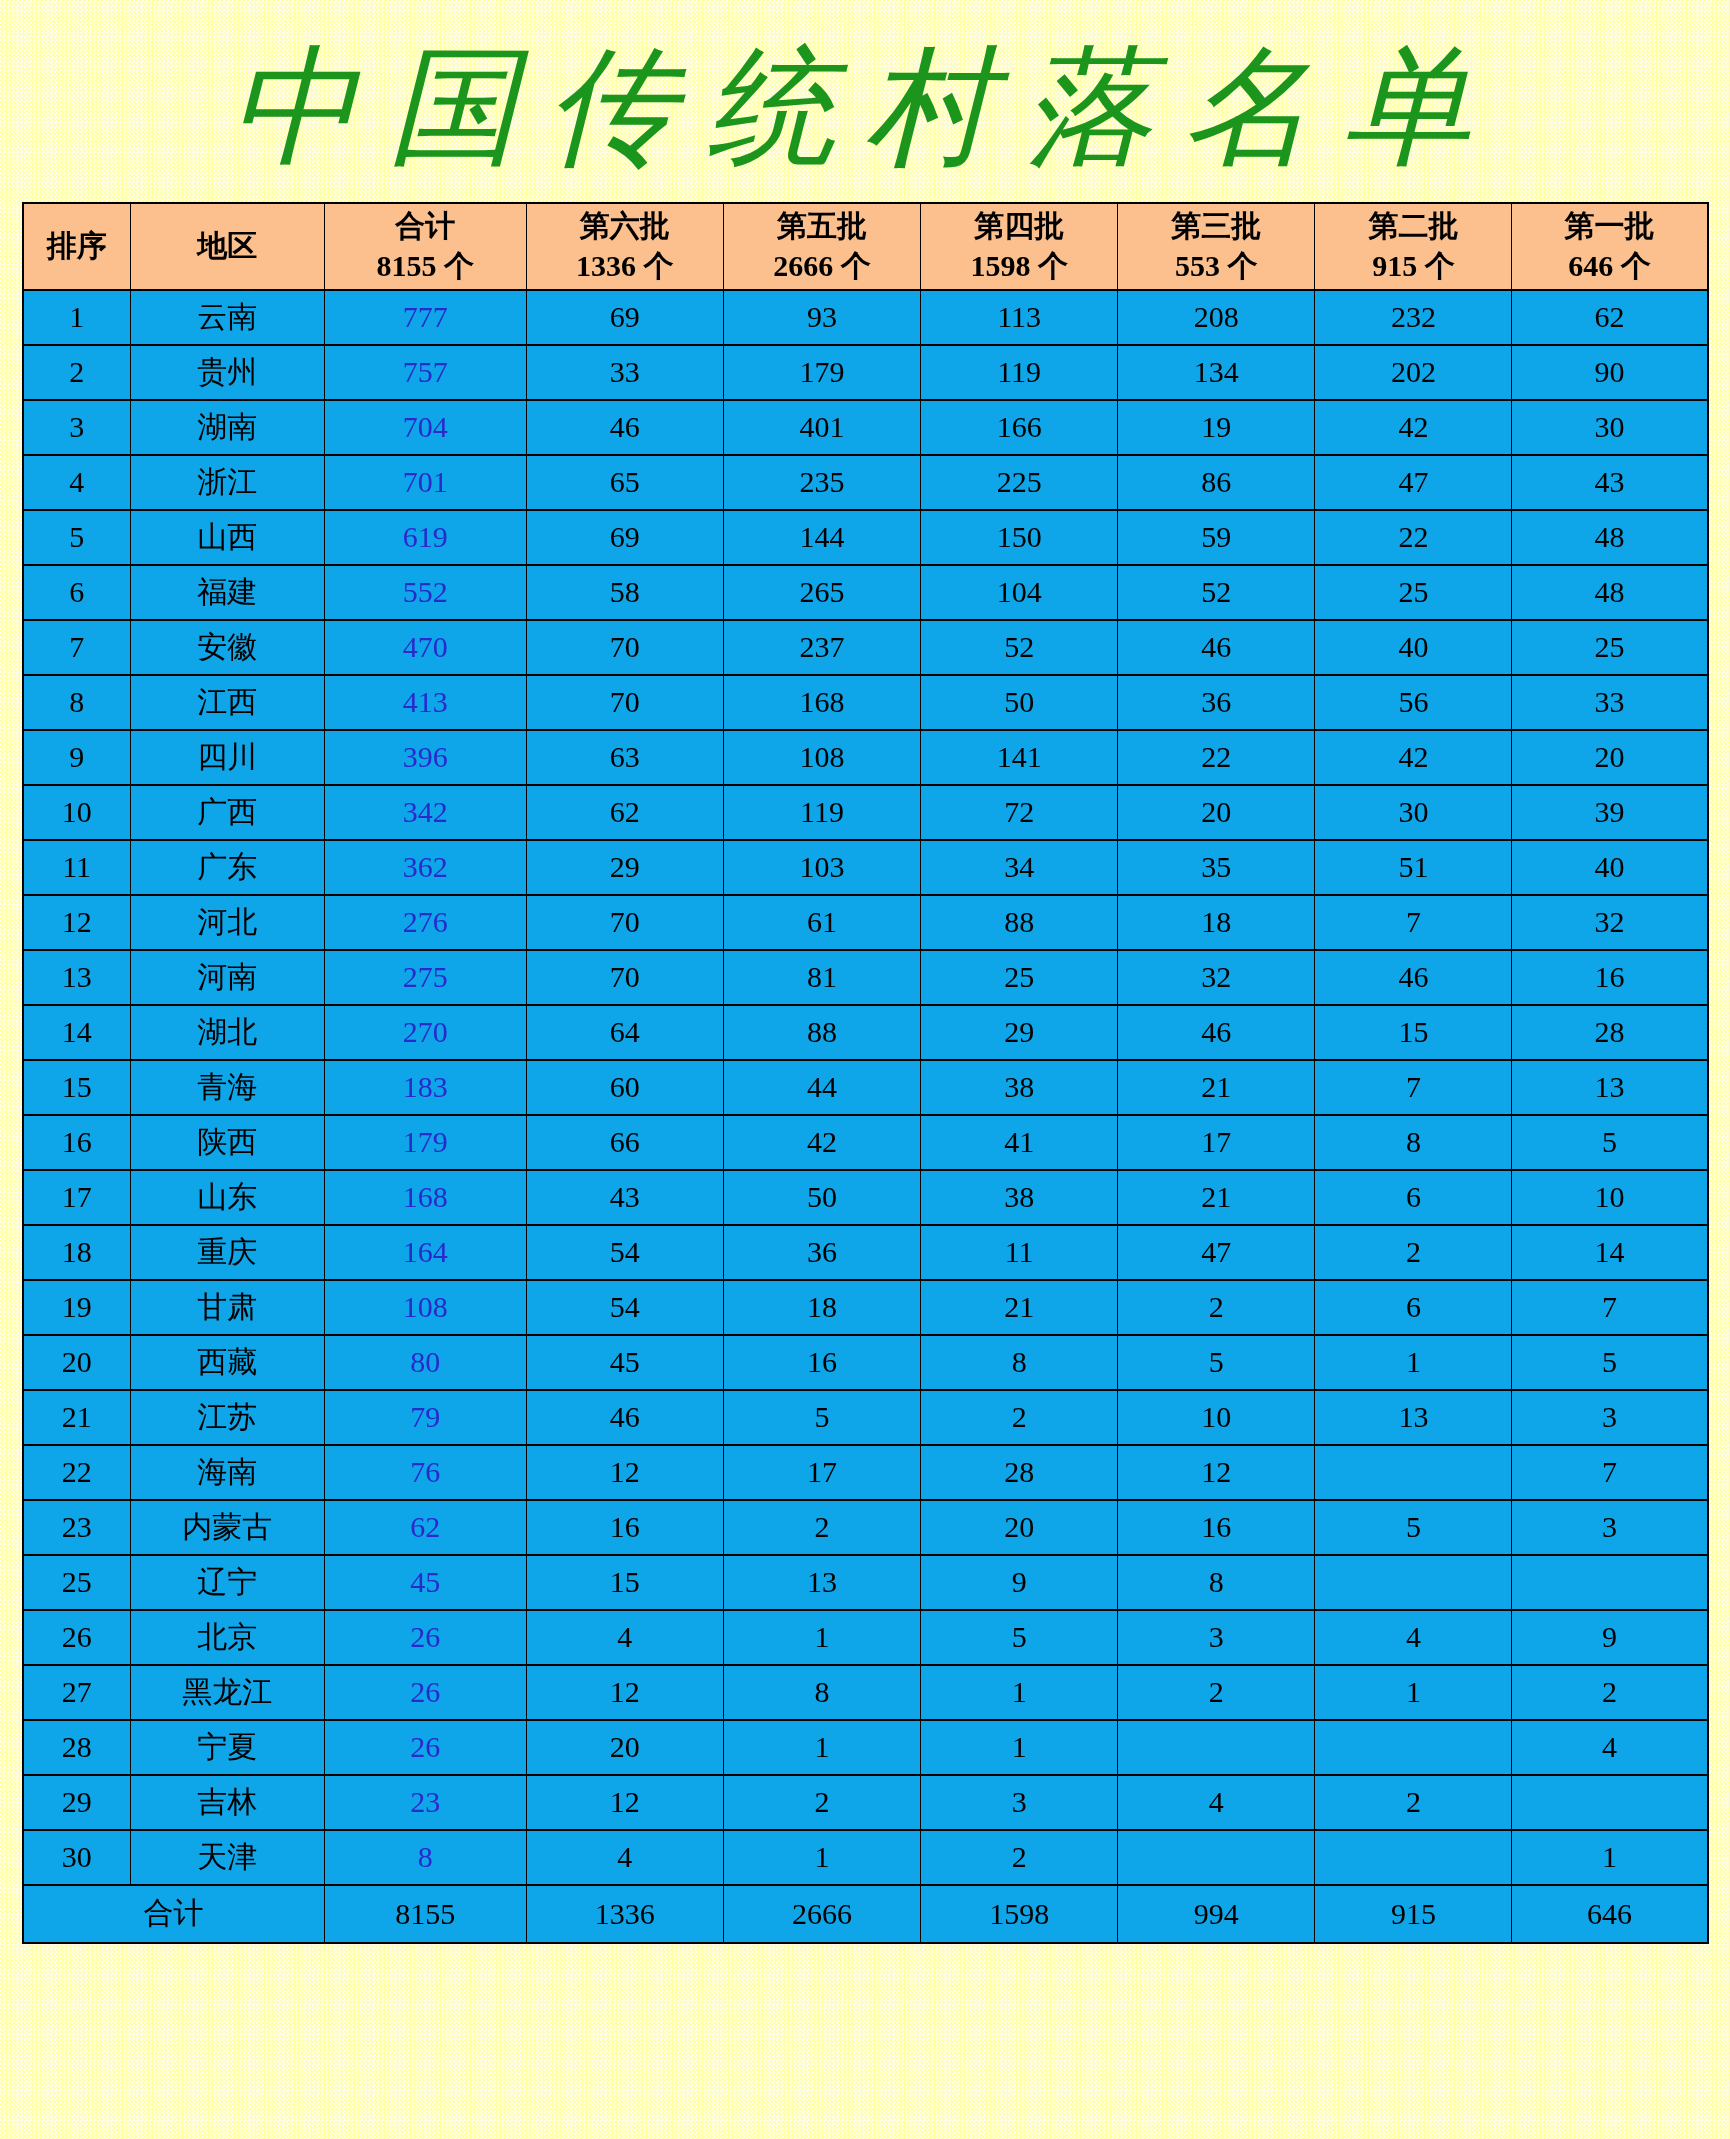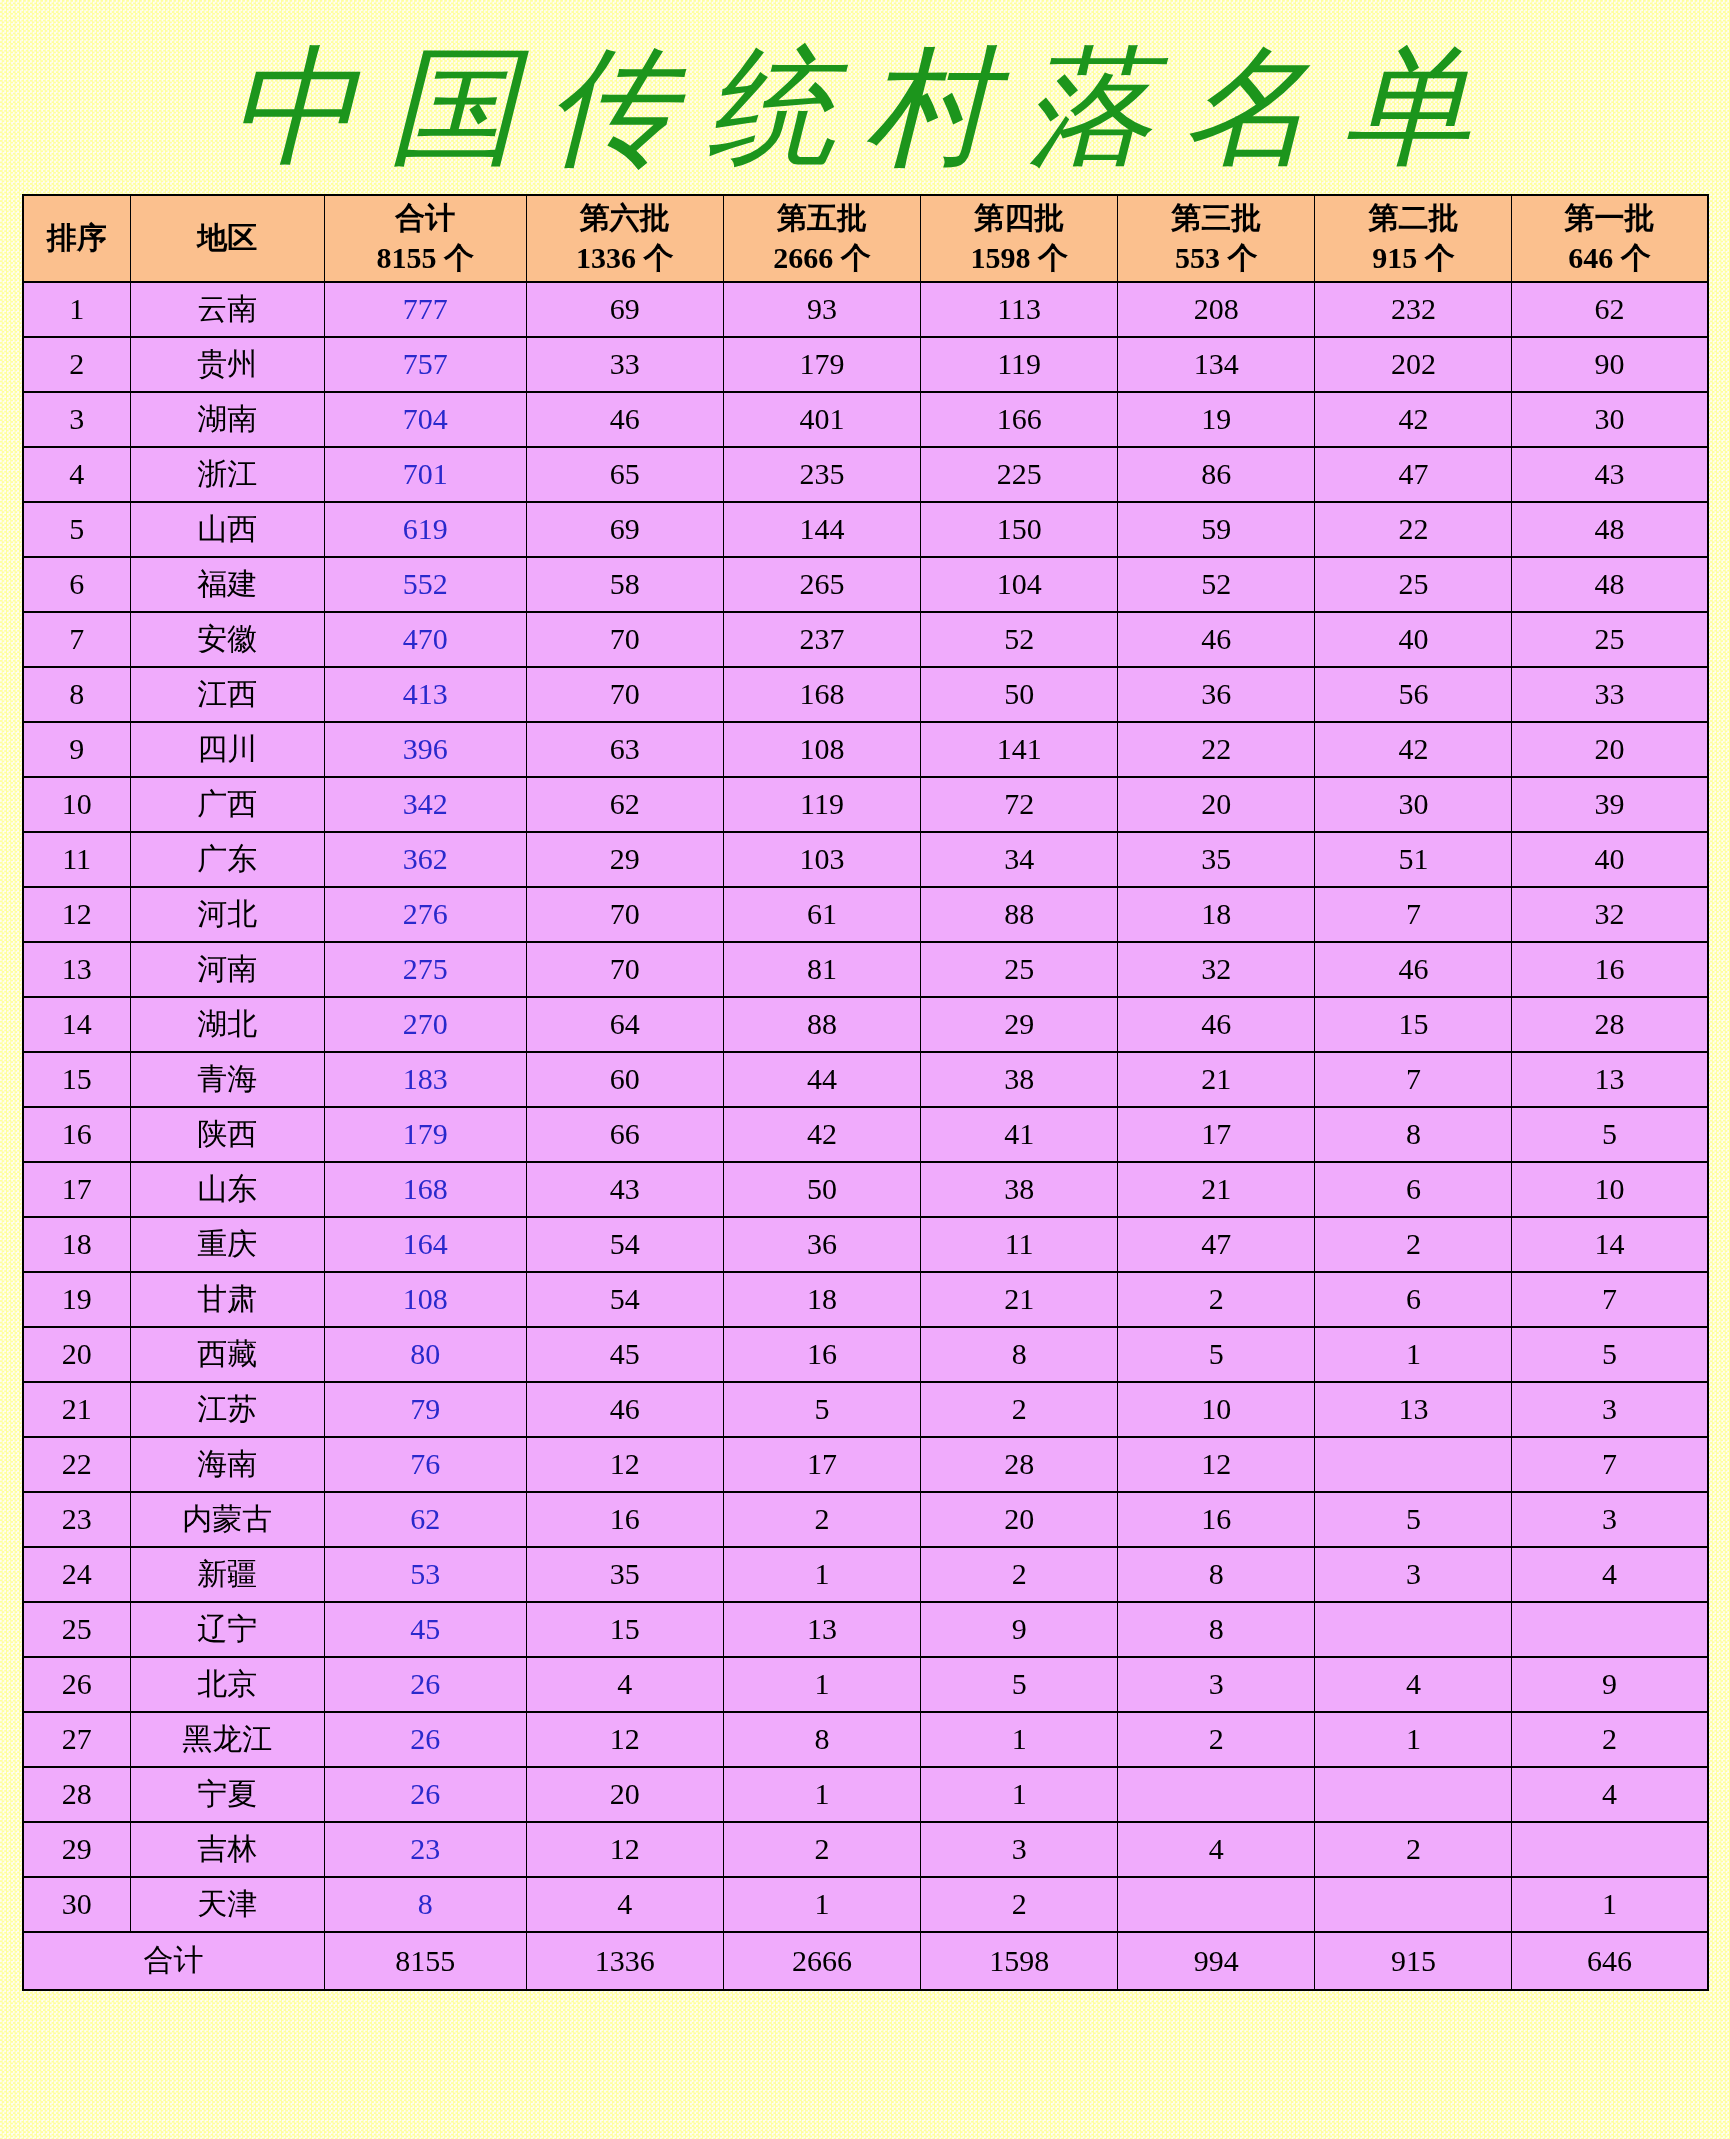--- a/index.html
+++ b/index.html
@@ -26,24 +26,24 @@
     white-space: nowrap;
   }
   .subtitle {
     text-align: center;
     font-size: 30px;
     margin: 5.8px 0 11.6px 0;
     font-weight: normal;
   }
   table.villages {
     width: 1687px;
-    margin: 4px auto;
+    margin: 12px auto;
     border-collapse: collapse;
     table-layout: fixed;
-    background: #f0abfc;
+    background: #0ea5e9;
     border: 2.2px solid #000;
   }
   th, td {
     border-left: 1.4px solid #000;
     border-right: 1.4px solid #000;
     border-top: 2.2px solid #000;
     border-bottom: 2.2px solid #000;
     text-align: center;
     vertical-align: middle;
     padding: 0;
@@ -377,31 +377,20 @@
           <td>内蒙古</td>
           <td class="total-col">62</td>
           <td>16</td>
           <td>2</td>
           <td>20</td>
           <td>16</td>
           <td>5</td>
           <td>3</td>
         </tr>
         <tr>
-          <td>24</td>
-          <td>新疆</td>
-          <td class="total-col">53</td>
-          <td>35</td>
-          <td>1</td>
-          <td>2</td>
-          <td>8</td>
-          <td>3</td>
-          <td>4</td>
-        </tr>
-        <tr>
           <td>25</td>
           <td>辽宁</td>
           <td class="total-col">45</td>
           <td>15</td>
           <td>13</td>
           <td>9</td>
           <td>8</td>
           <td></td>
           <td></td>
         </tr>

